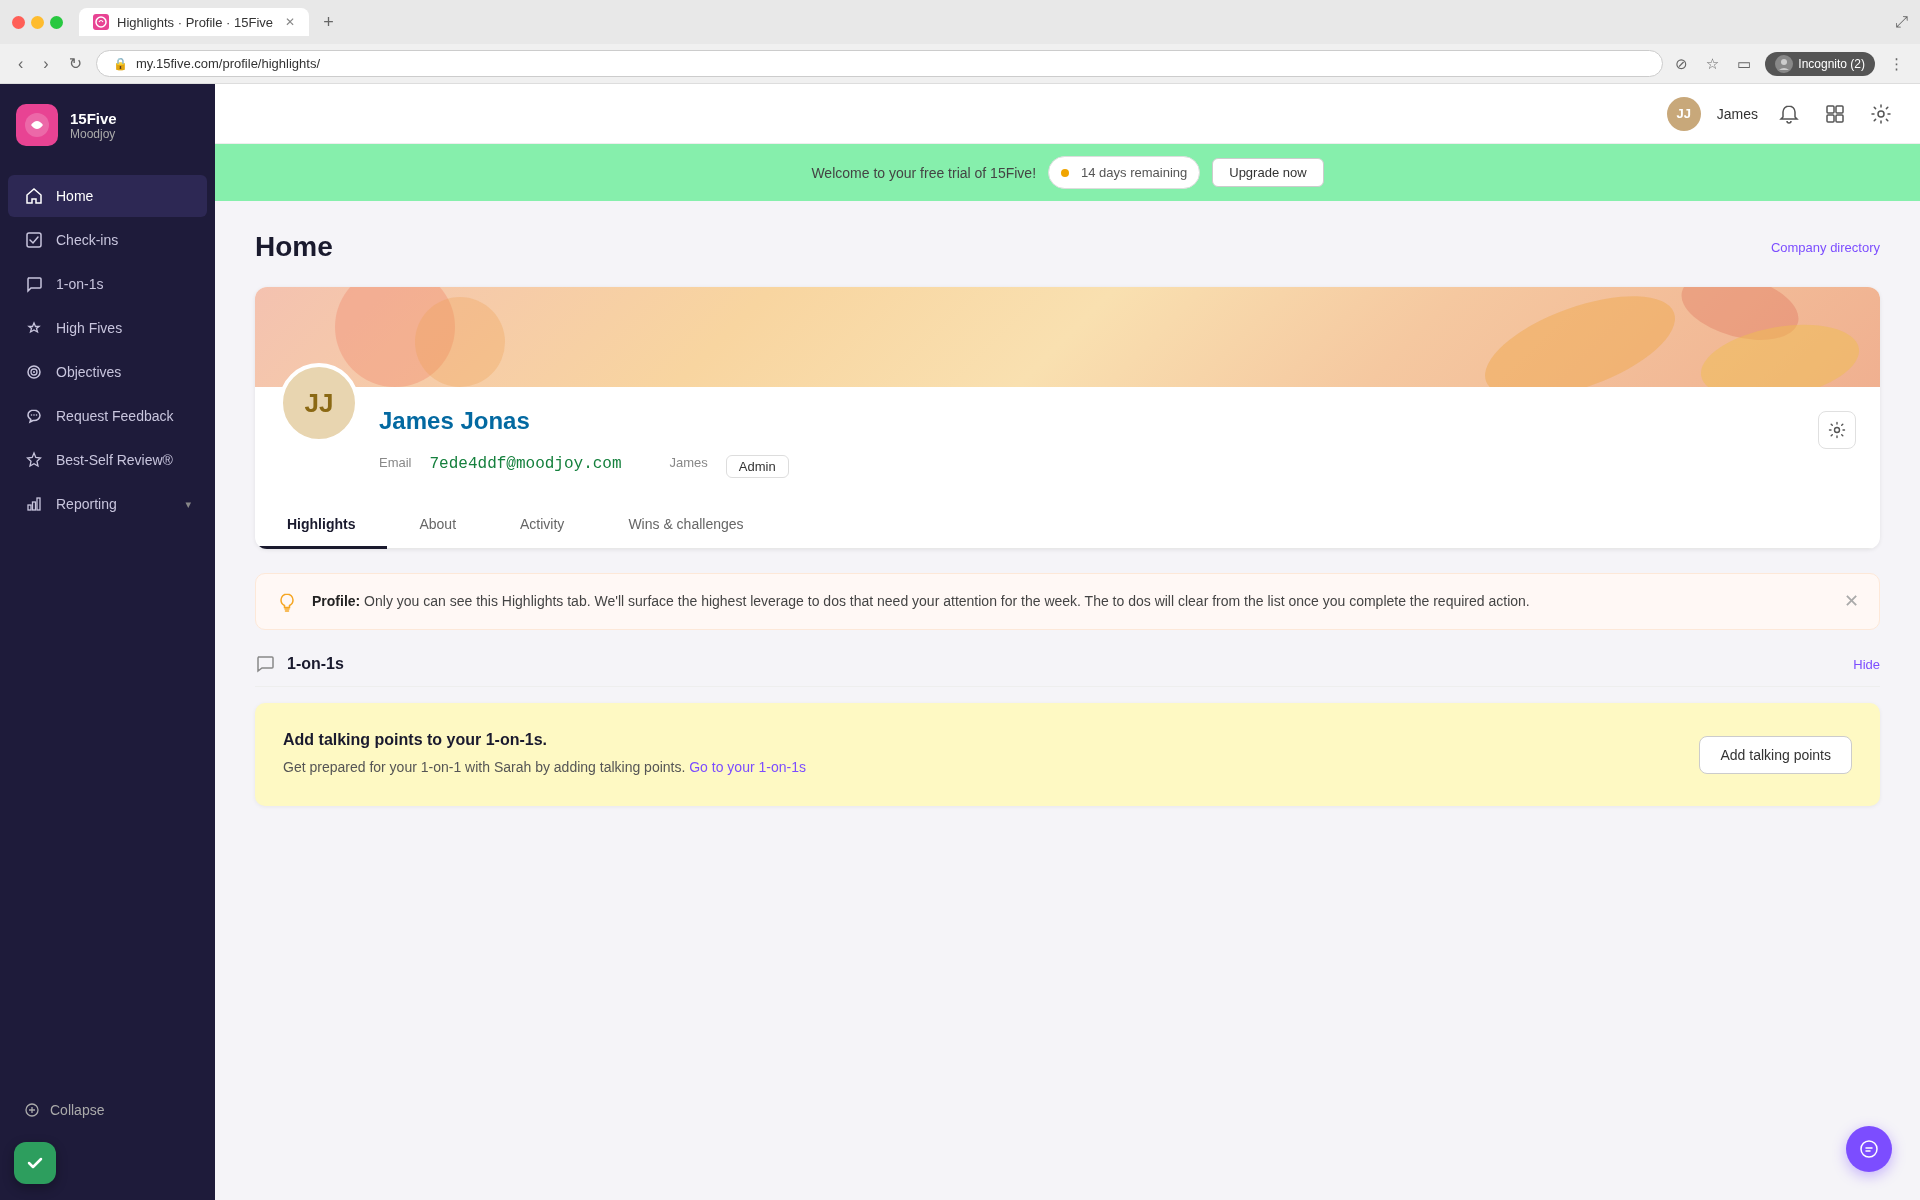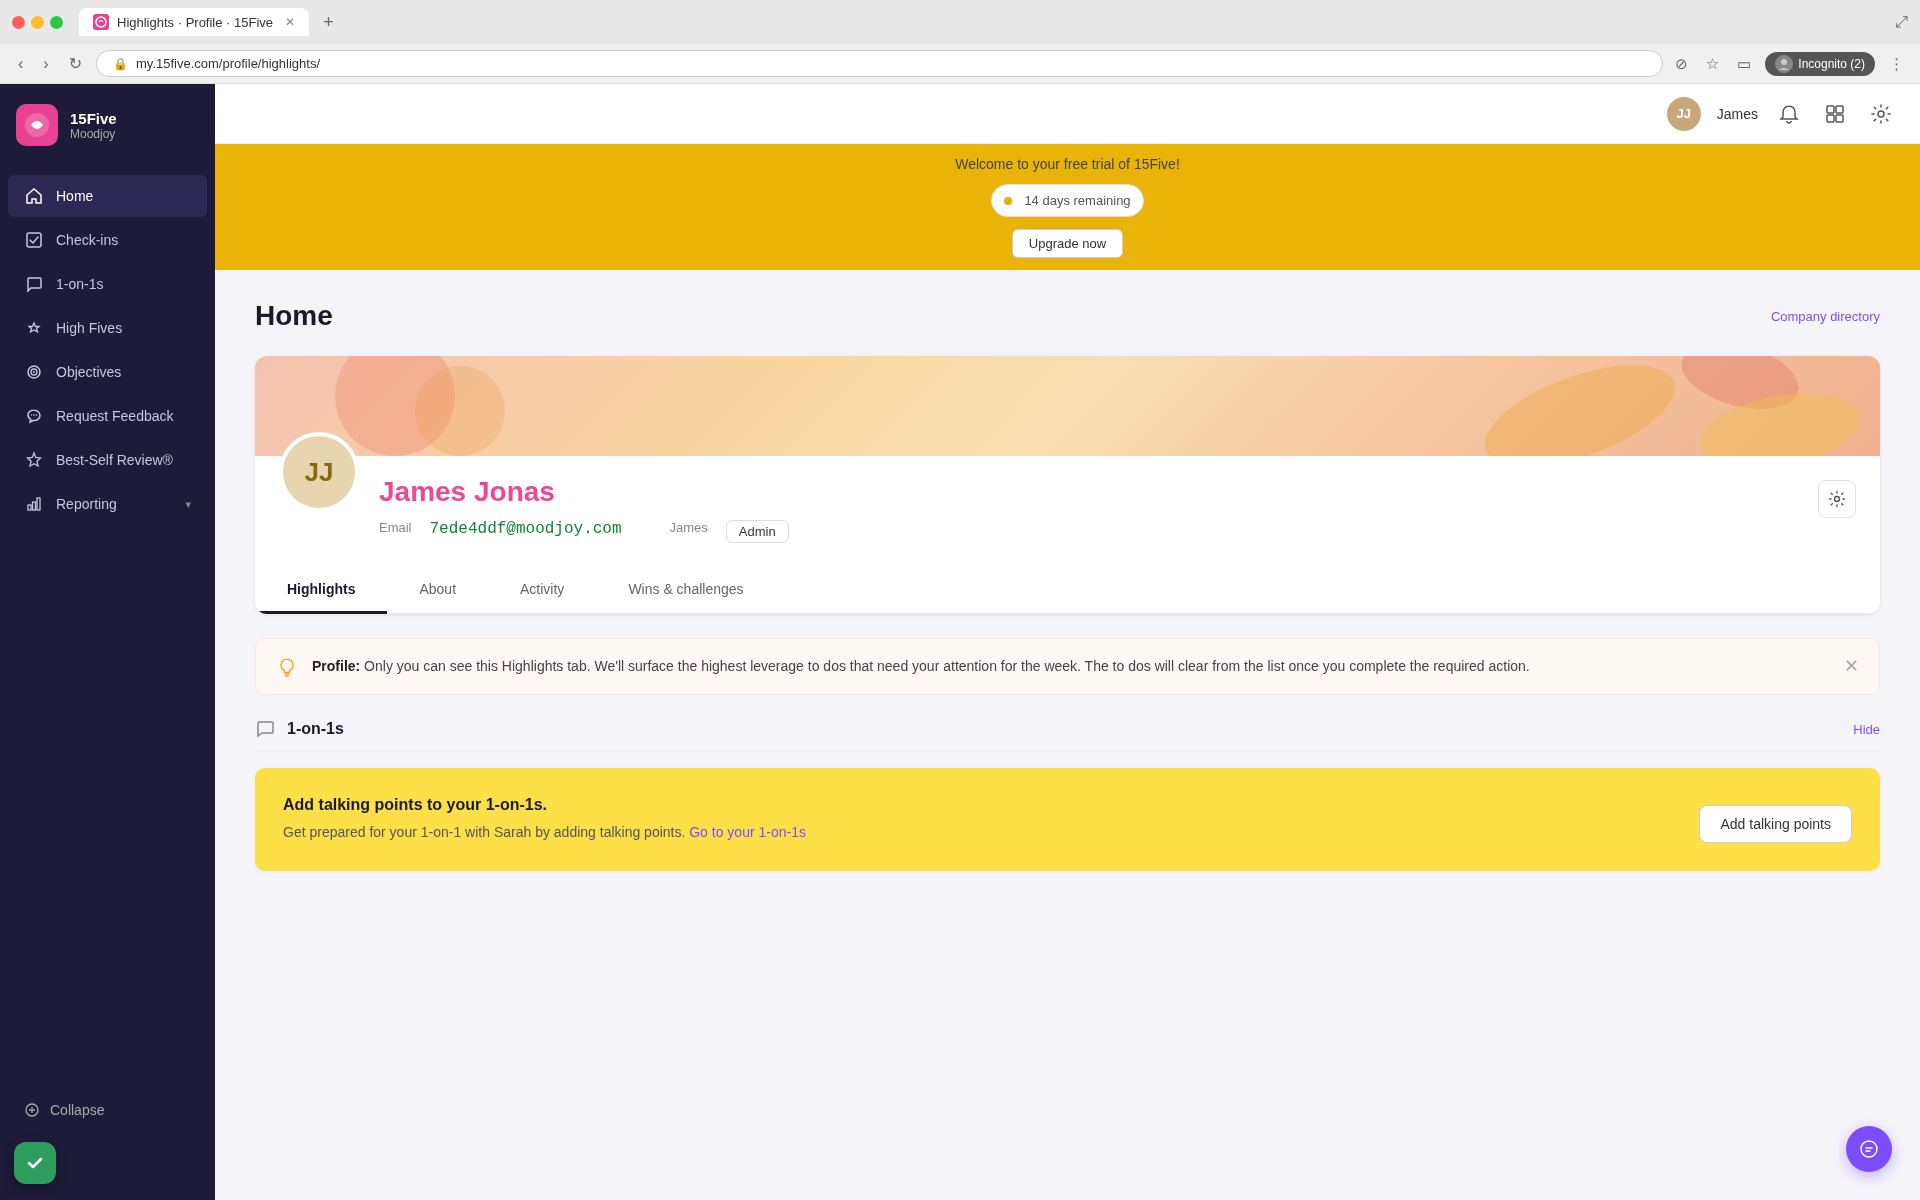--- a/index.html
+++ b/index.html
@@ -52,21 +52,21 @@
     .main-content { flex: 1; display: flex; flex-direction: column; overflow: hidden; background: #f5f4f8; }
 
     
     .top-bar { background: white; display: flex; align-items: center; justify-content: flex-end; padding: 0 24px; height: 60px; border-bottom: 1px solid #eee; flex-shrink: 0; }
     .top-bar-right { display: flex; align-items: center; gap: 16px; }
     .user-avatar-sm { width: 34px; height: 34px; background: #c8a87a; border-radius: 50%; display: flex; align-items: center; justify-content: center; color: white; font-weight: bold; font-size: 13px; }
     .user-name { font-size: 14px; color: #333; font-weight: 500; }
     .top-icon-btn { background: none; border: none; cursor: pointer; color: #666; font-size: 20px; padding: 4px; }
 
     
-    .trial-banner { background: #eab308; display: flex; align-items: center; justify-content: center; gap: 12px; padding: 12px; flex-shrink: 0; flex-direction: column; }
+    .trial-banner { background: #86efac; display: flex; align-items: center; justify-content: center; gap: 12px; padding: 12px; flex-shrink: 0; }
     .trial-text { font-size: 14px; color: #444; }
     .trial-badge { display: flex; align-items: center; gap: 12px; background: white; border: 1px solid #ddd; border-radius: 20px; padding: 8px 12px; font-size: 13px; color: #555; }
     .trial-badge-dot { width: 8px; height: 8px; background: #f0a500; border-radius: 50%; }
     .upgrade-btn { background: white; border: 1px solid #ccc; border-radius: 6px; padding: 6px 16px; font-size: 13px; color: #333; cursor: pointer; font-weight: 500; }
 
     
     .page-content { flex: 1; overflow-y: auto; padding: 30px 40px; }
     .page-header { display: flex; align-items: center; justify-content: space-between; margin-bottom: 24px; }
     .page-title { font-size: 28px; font-weight: 700; color: #1a1a2e; }
     .company-dir-link { color: #7c4dff; font-size: 13px; cursor: pointer; text-decoration: none; }
@@ -77,21 +77,21 @@
     .banner-decor { position: absolute; top: 0; left: 0; right: 0; bottom: 0; }
     .circle1 { position: absolute; width: 120px; height: 120px; border-radius: 50%; background: rgba(240,130,100,0.35); top: -20px; left: 80px; }
     .circle2 { position: absolute; width: 90px; height: 90px; border-radius: 50%; background: rgba(240,160,80,0.3); top: 10px; left: 160px; }
     .splat1 { position: absolute; width: 200px; height: 80px; border-radius: 50%; background: rgba(240,170,80,0.5); top: 20px; right: 200px; transform: rotate(-20deg); }
     .splat2 { position: absolute; width: 120px; height: 60px; border-radius: 50%; background: rgba(220,100,80,0.3); top: -10px; right: 80px; transform: rotate(15deg); }
     .splat3 { position: absolute; width: 160px; height: 70px; border-radius: 50%; background: rgba(240,190,80,0.5); bottom: -10px; right: 20px; transform: rotate(-10deg); }
 
     .profile-info { padding: 16px 24px 24px; display: flex; align-items: flex-start; gap: 20px; position: relative; }
     .profile-avatar { width: 80px; height: 80px; background: #e8d5b0; border-radius: 50%; display: flex; align-items: center; justify-content: center; font-size: 26px; font-weight: 700; color: #8b6914; margin-top: -40px; border: 4px solid white; flex-shrink: 0; }
     .profile-details { flex: 1; margin-top: 4px; }
-    .profile-name { font-size: 28px; font-weight: 700; color: #ec4899; margin-bottom: 12px; }
+    .profile-name { font-size: 24px; font-weight: 700; color: #0369a1; margin-bottom: 20px; }
     .profile-fields { display: flex; gap: 48px; }
     .field-group { display: flex; gap: 18px; }
     .field-label { font-size: 13px; color: #888; font-weight: 500; }
     .field-value { font-size: 16px; color: #15803d; font-family: Liberation Mono, monospace; }
     .role-badge { background: white; border: 1px solid #ddd; border-radius: 6px; padding: 3px 12px; font-size: 13px; color: #333; display: inline-block; }
     .settings-btn { position: absolute; right: 24px; top: 24px; width: 38px; height: 38px; background: white; border: 1px solid #e0e0e0; border-radius: 8px; display: flex; align-items: center; justify-content: center; cursor: pointer; color: #555; font-size: 16px; }
 
     
     .tabs { display: flex; border-bottom: 1px solid #e8e8e8; }
     .tab { padding: 14px 32px; font-size: 14px; cursor: pointer; color: #666; border-bottom: 3px solid transparent; margin-bottom: -1px; }
@@ -105,21 +105,21 @@
     .protip-close { color: #aaa; cursor: pointer; font-size: 18px; flex-shrink: 0; }
 
     
     .section-header { display: flex; align-items: center; justify-content: space-between; margin-bottom: 16px; padding-bottom: 12px; border-bottom: 1px solid #eee; }
     .section-title-row { display: flex; align-items: center; gap: 12px; }
     .section-icon { color: #888; font-size: 18px; }
     .section-title { font-size: 16px; font-weight: 600; color: #1a1a2e; }
     .hide-link { color: #7c4dff; font-size: 13px; cursor: pointer; }
 
     
-    .one-on-one-card { background: #fde047; border-radius: 10px; padding: 28px; display: flex; align-items: flex-end; justify-content: space-between; box-shadow: 0 1px 4px rgba(0,0,0,0.06); }
+    .one-on-one-card { background: #fef9c3; border-radius: 10px; padding: 28px; display: flex; align-items: center; justify-content: space-between; box-shadow: 0 1px 4px rgba(0,0,0,0.06); }
     .one-on-one-text h3 { font-size: 16px; font-weight: 600; color: #1a1a2e; margin-bottom: 8px; }
     .one-on-one-text p { font-size: 14px; color: #555; line-height: 1.5; }
     .one-on-one-text a { color: #7c4dff; text-decoration: none; }
     .add-points-btn { background: white; border: 1px solid #ccc; border-radius: 8px; padding: 10px 20px; font-size: 14px; color: #333; cursor: pointer; font-weight: 500; white-space: nowrap; flex-shrink: 0; }
 
     
     .chat-support { position: fixed; bottom: 30px; right: 30px; width: 46px; height: 46px; background: #7c4dff; border-radius: 50%; display: flex; align-items: center; justify-content: center; color: white; font-size: 20px; cursor: pointer; box-shadow: 0 4px 14px rgba(124,77,255,0.4); }
 
     
     svg { display: block; }

